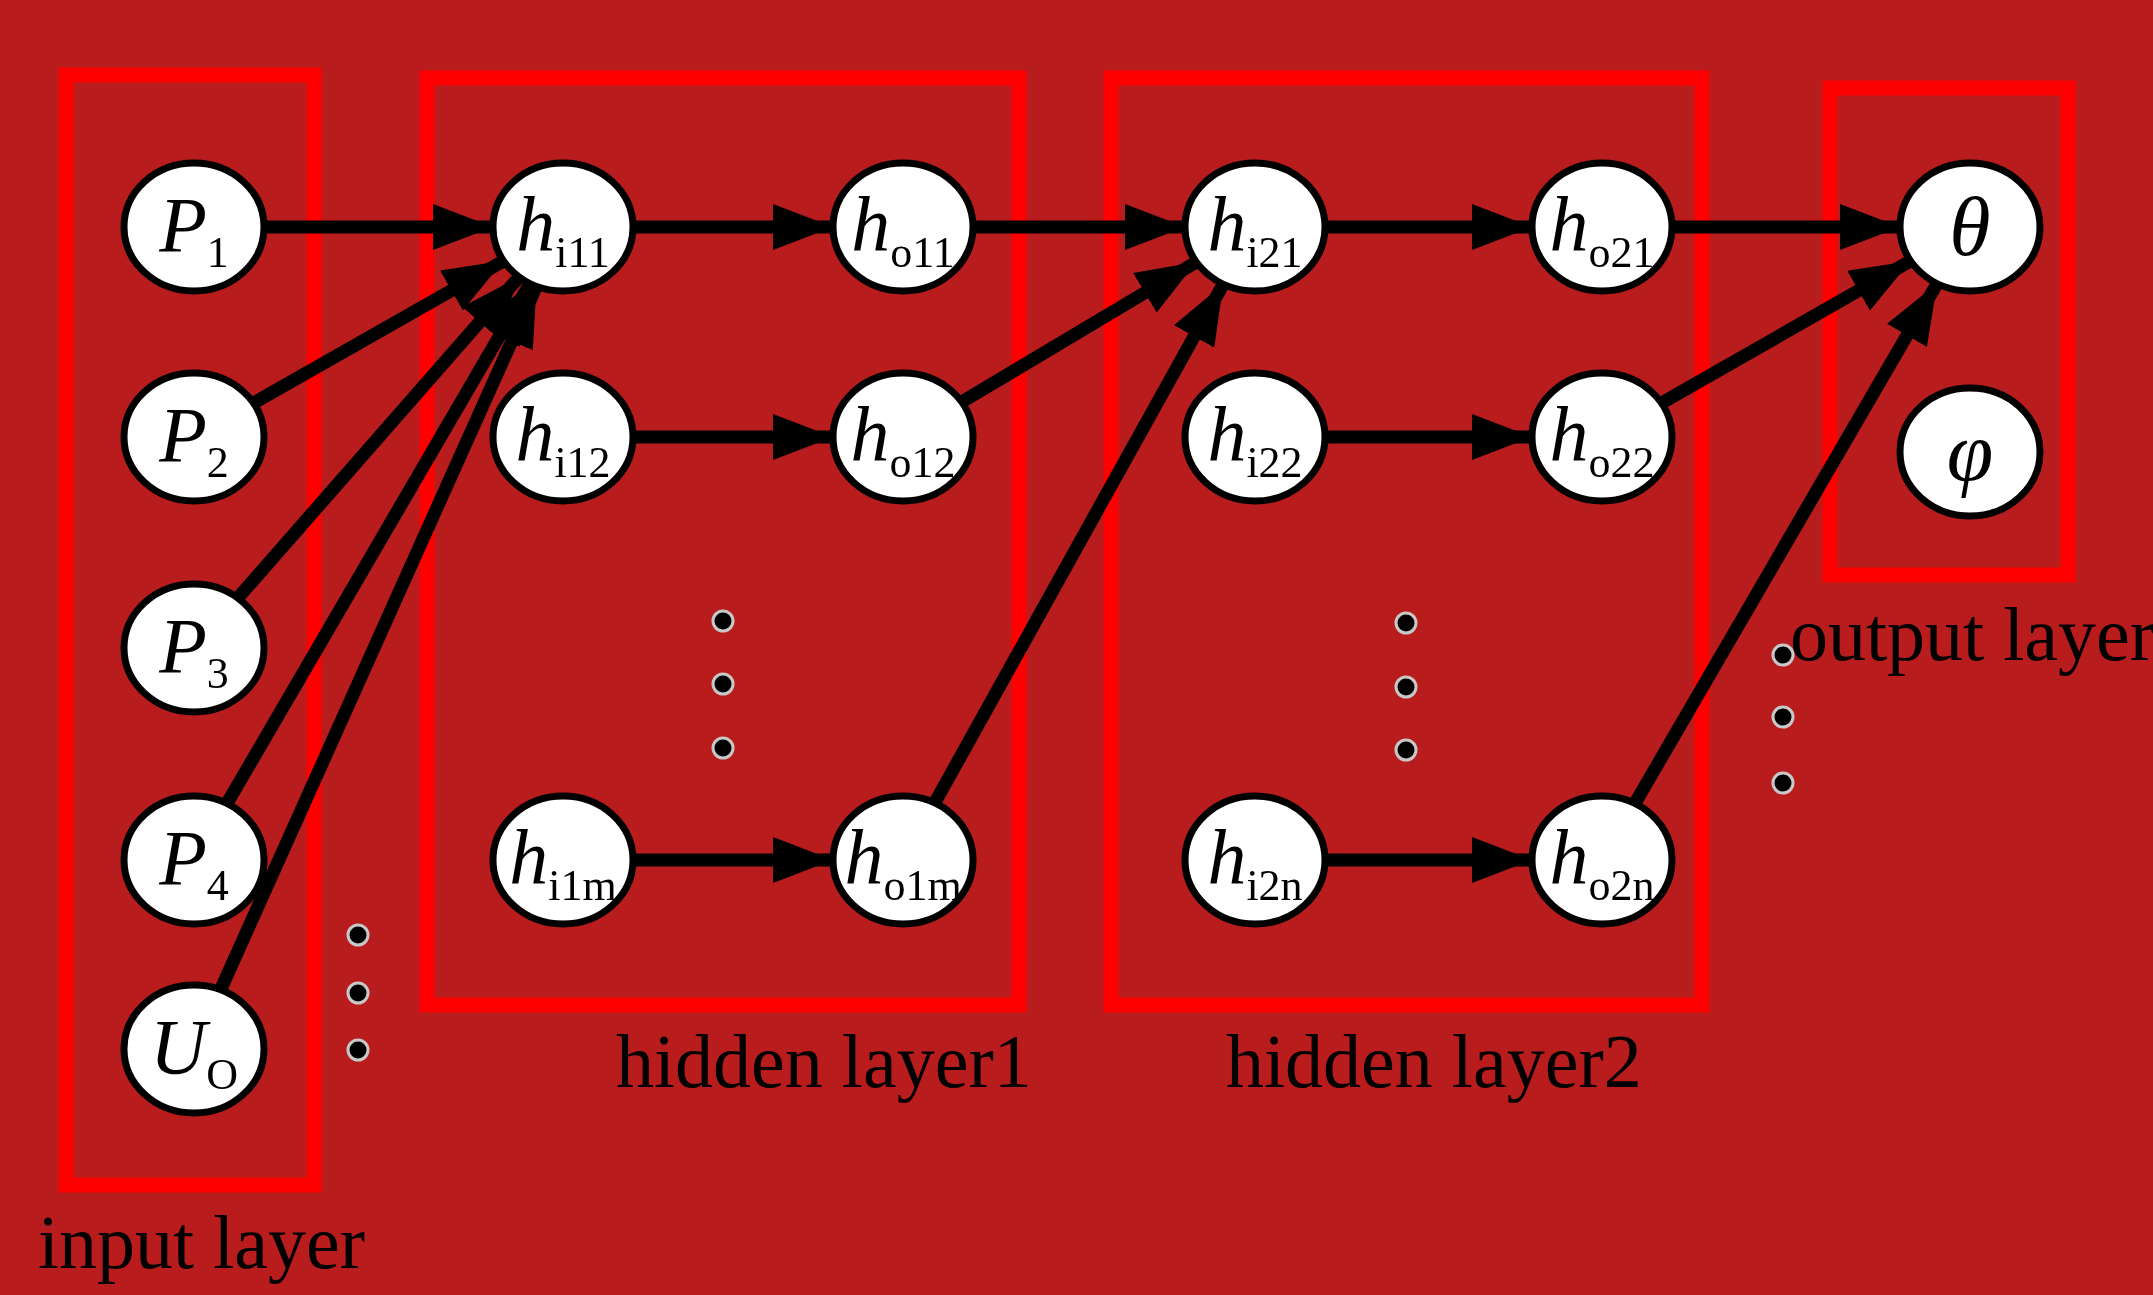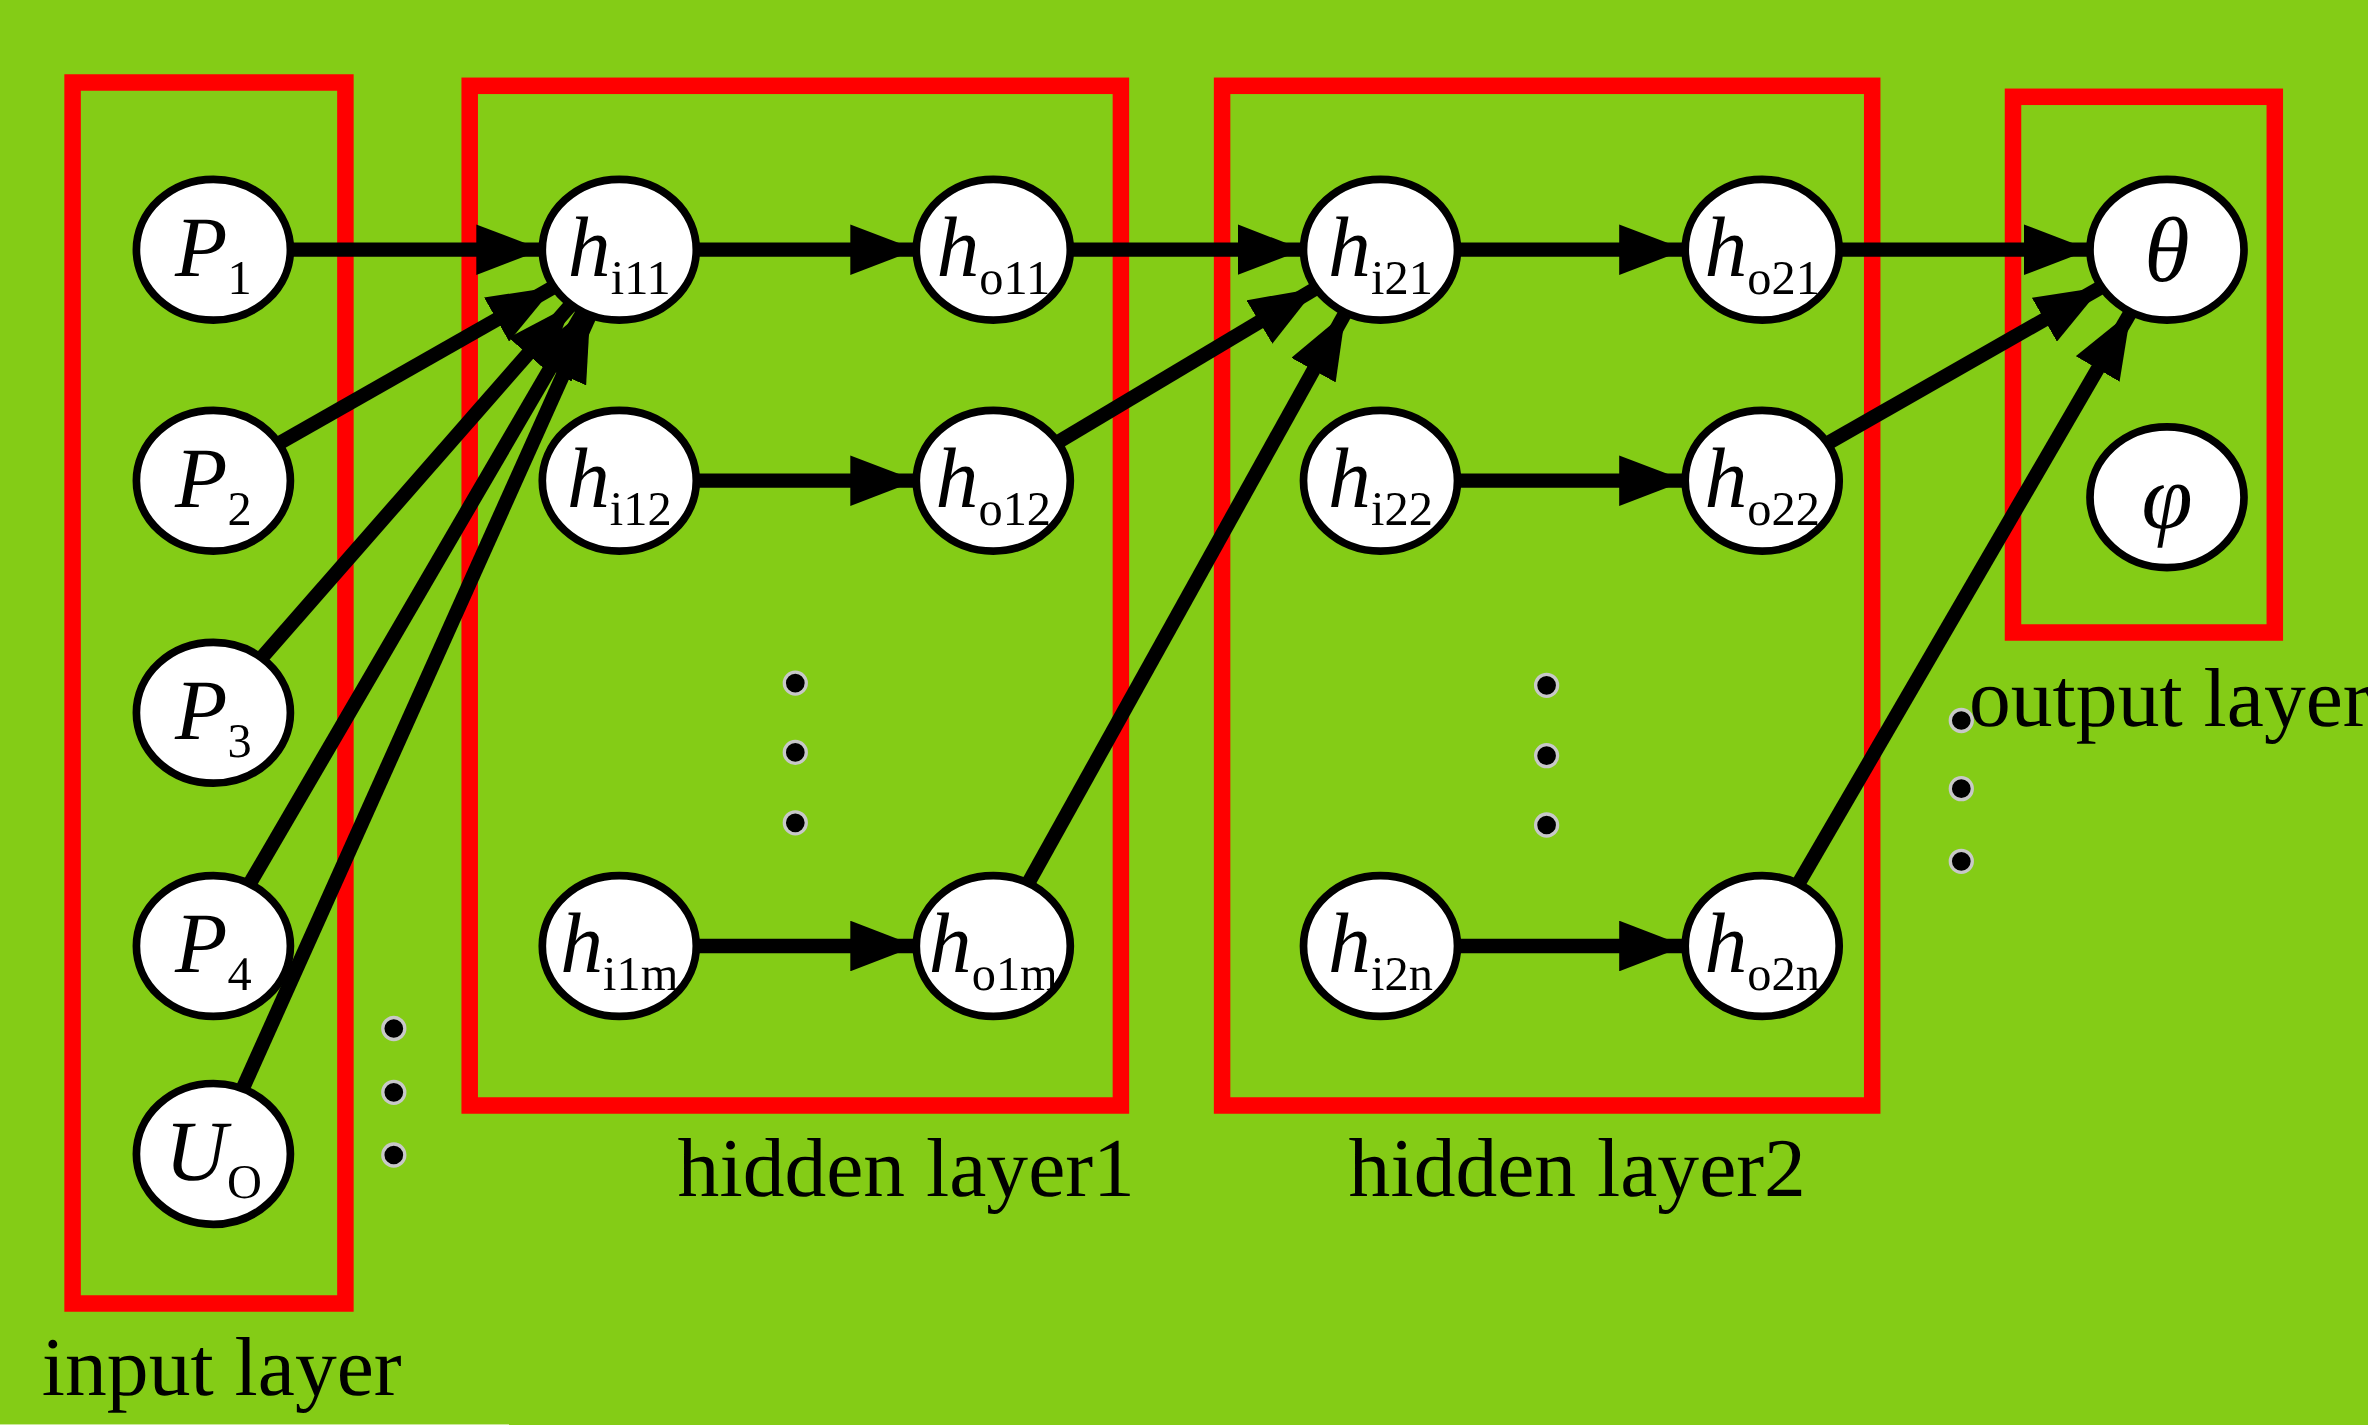--- a/index.html
+++ b/index.html
@@ -1,16 +1,16 @@
 <!DOCTYPE html>
 <html><head>
 <meta charset="utf-8">
 <style>
   html,body{margin:0;padding:0;background:#ffffff;}
-  .stage{position:relative;width:2153px;height:1295px;background:#84cc16;overflow:hidden;}
+  .stage{position:relative;width:2153px;height:1295px;background:#b91c1c;overflow:hidden;}
   svg{display:block;}
   text{font-family:"Liberation Serif","DejaVu Serif",serif;fill:#000;}
   .layer-label{font-size:76px;}
   .node-main{font-size:78px;font-style:italic;}
   .node-sub{font-size:44px;font-style:normal;}
   .node-greek{font-size:84px;font-style:italic;}
 </style>
 </head>
 <body>
 

